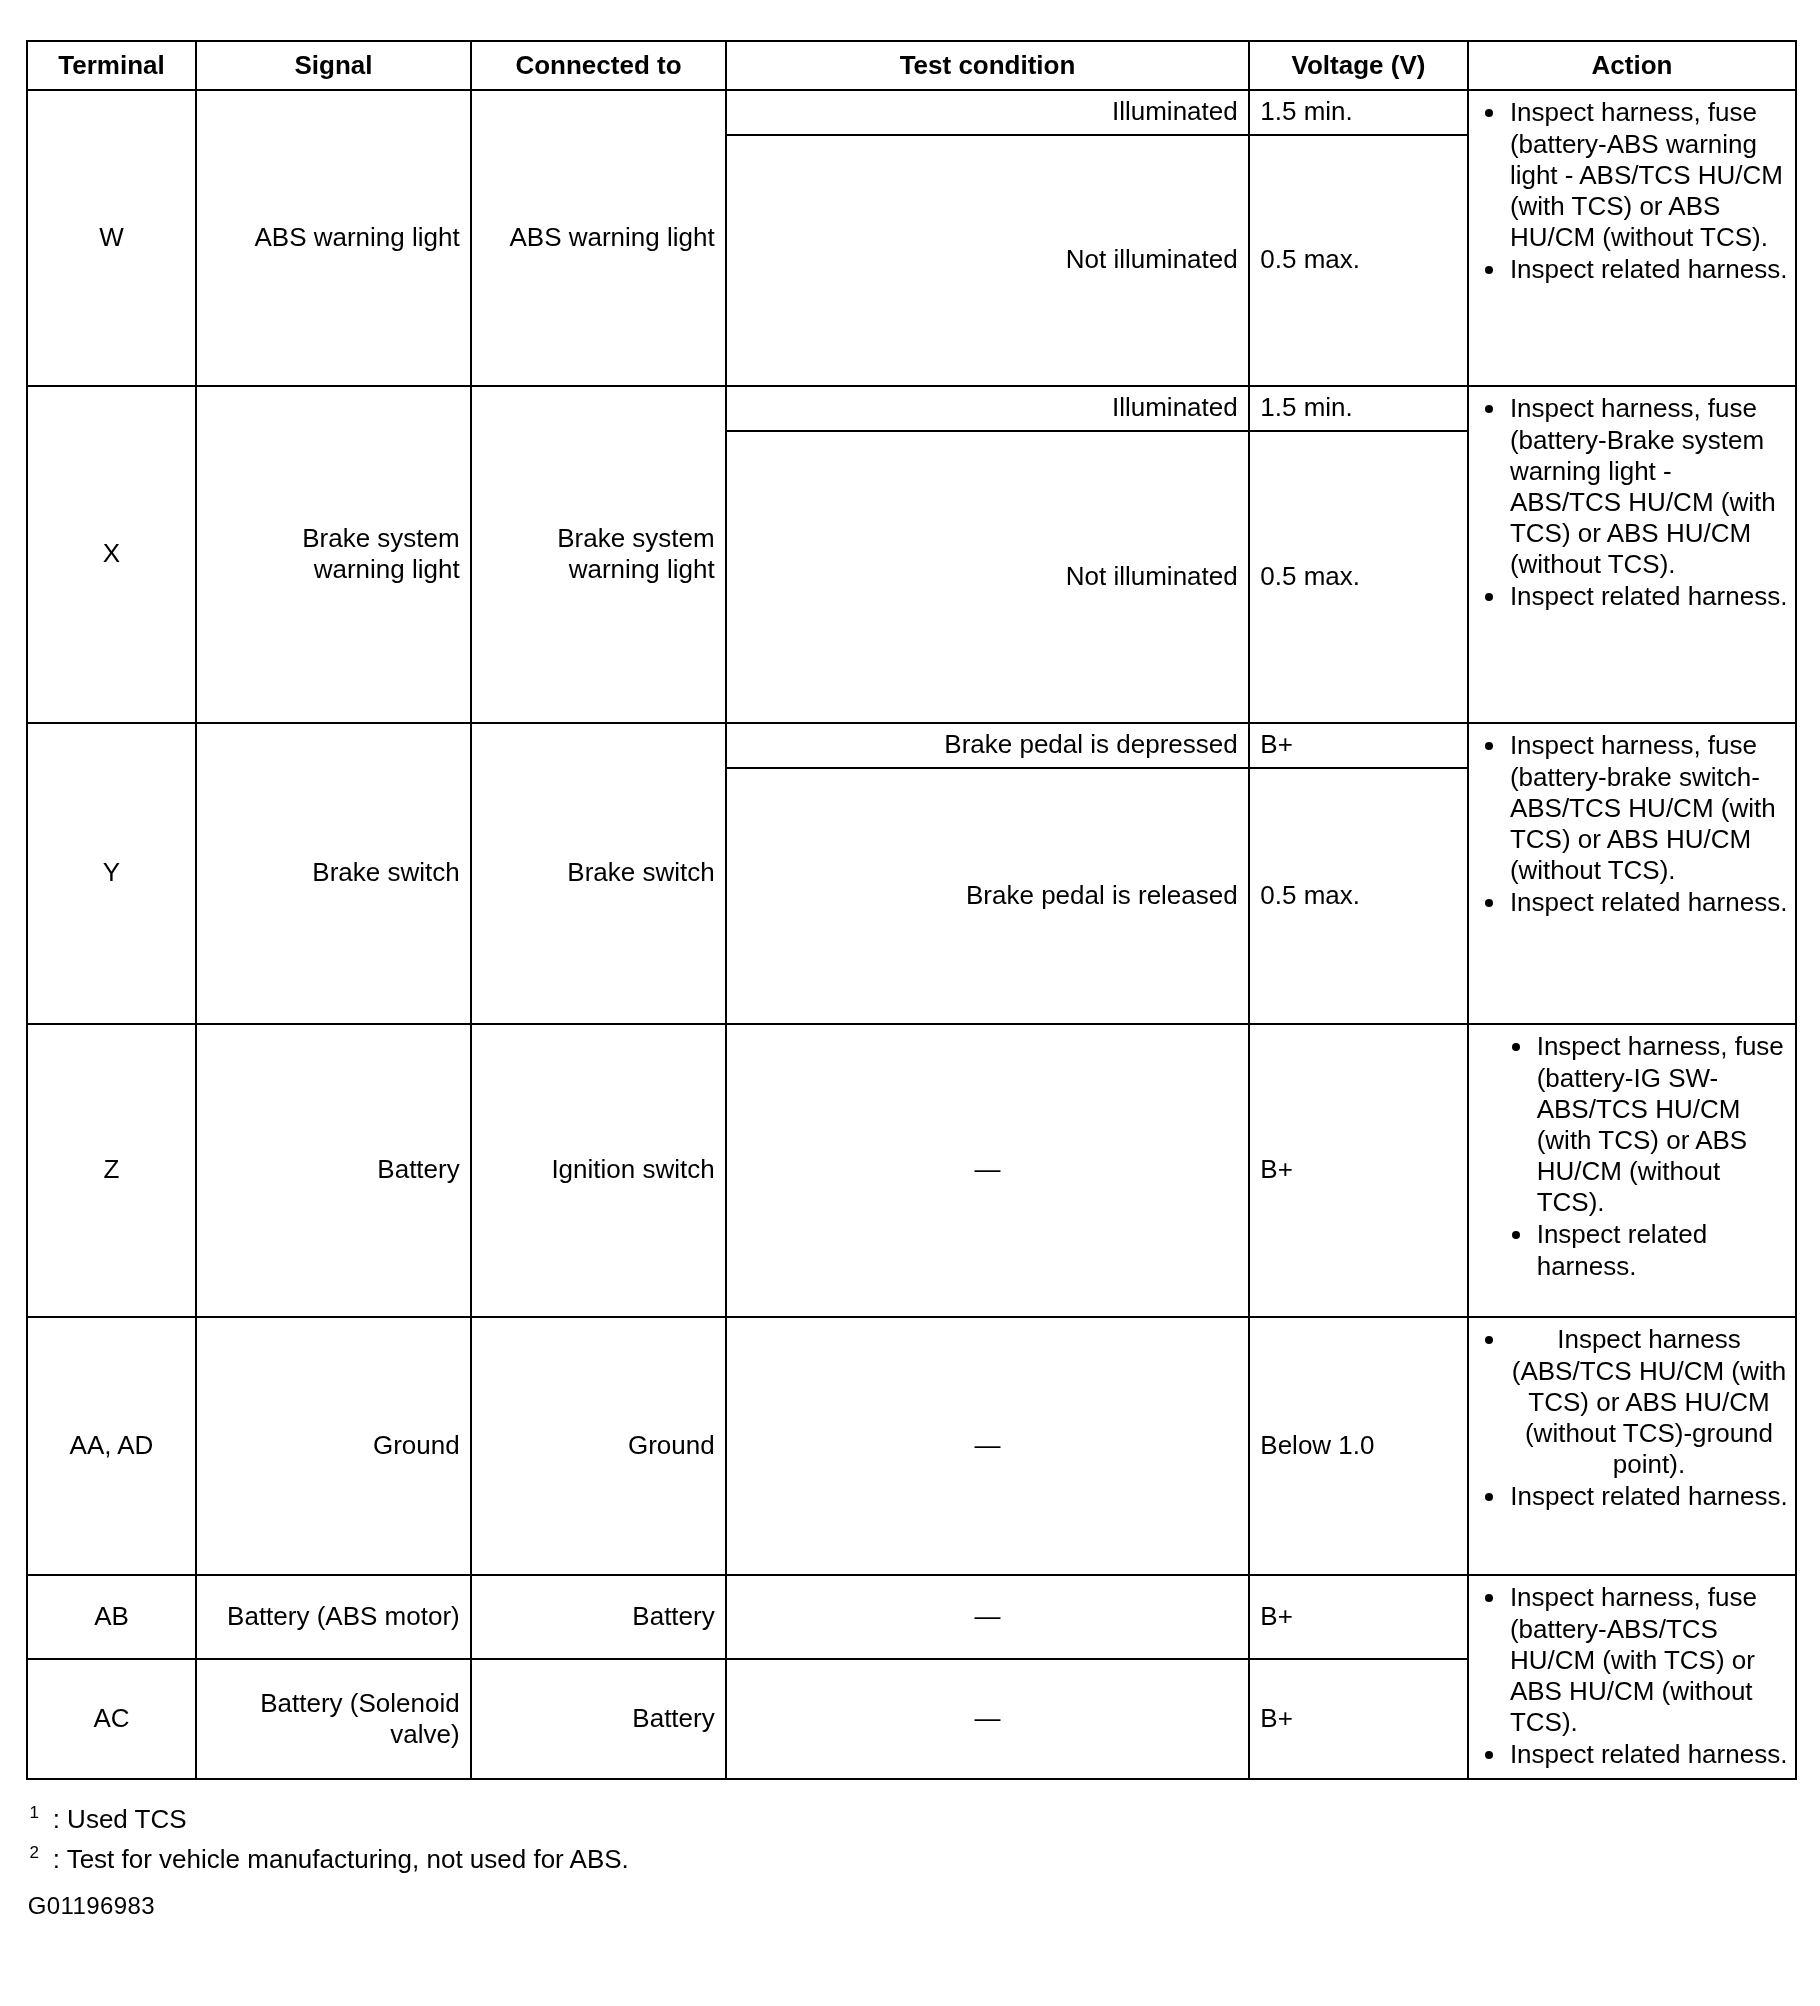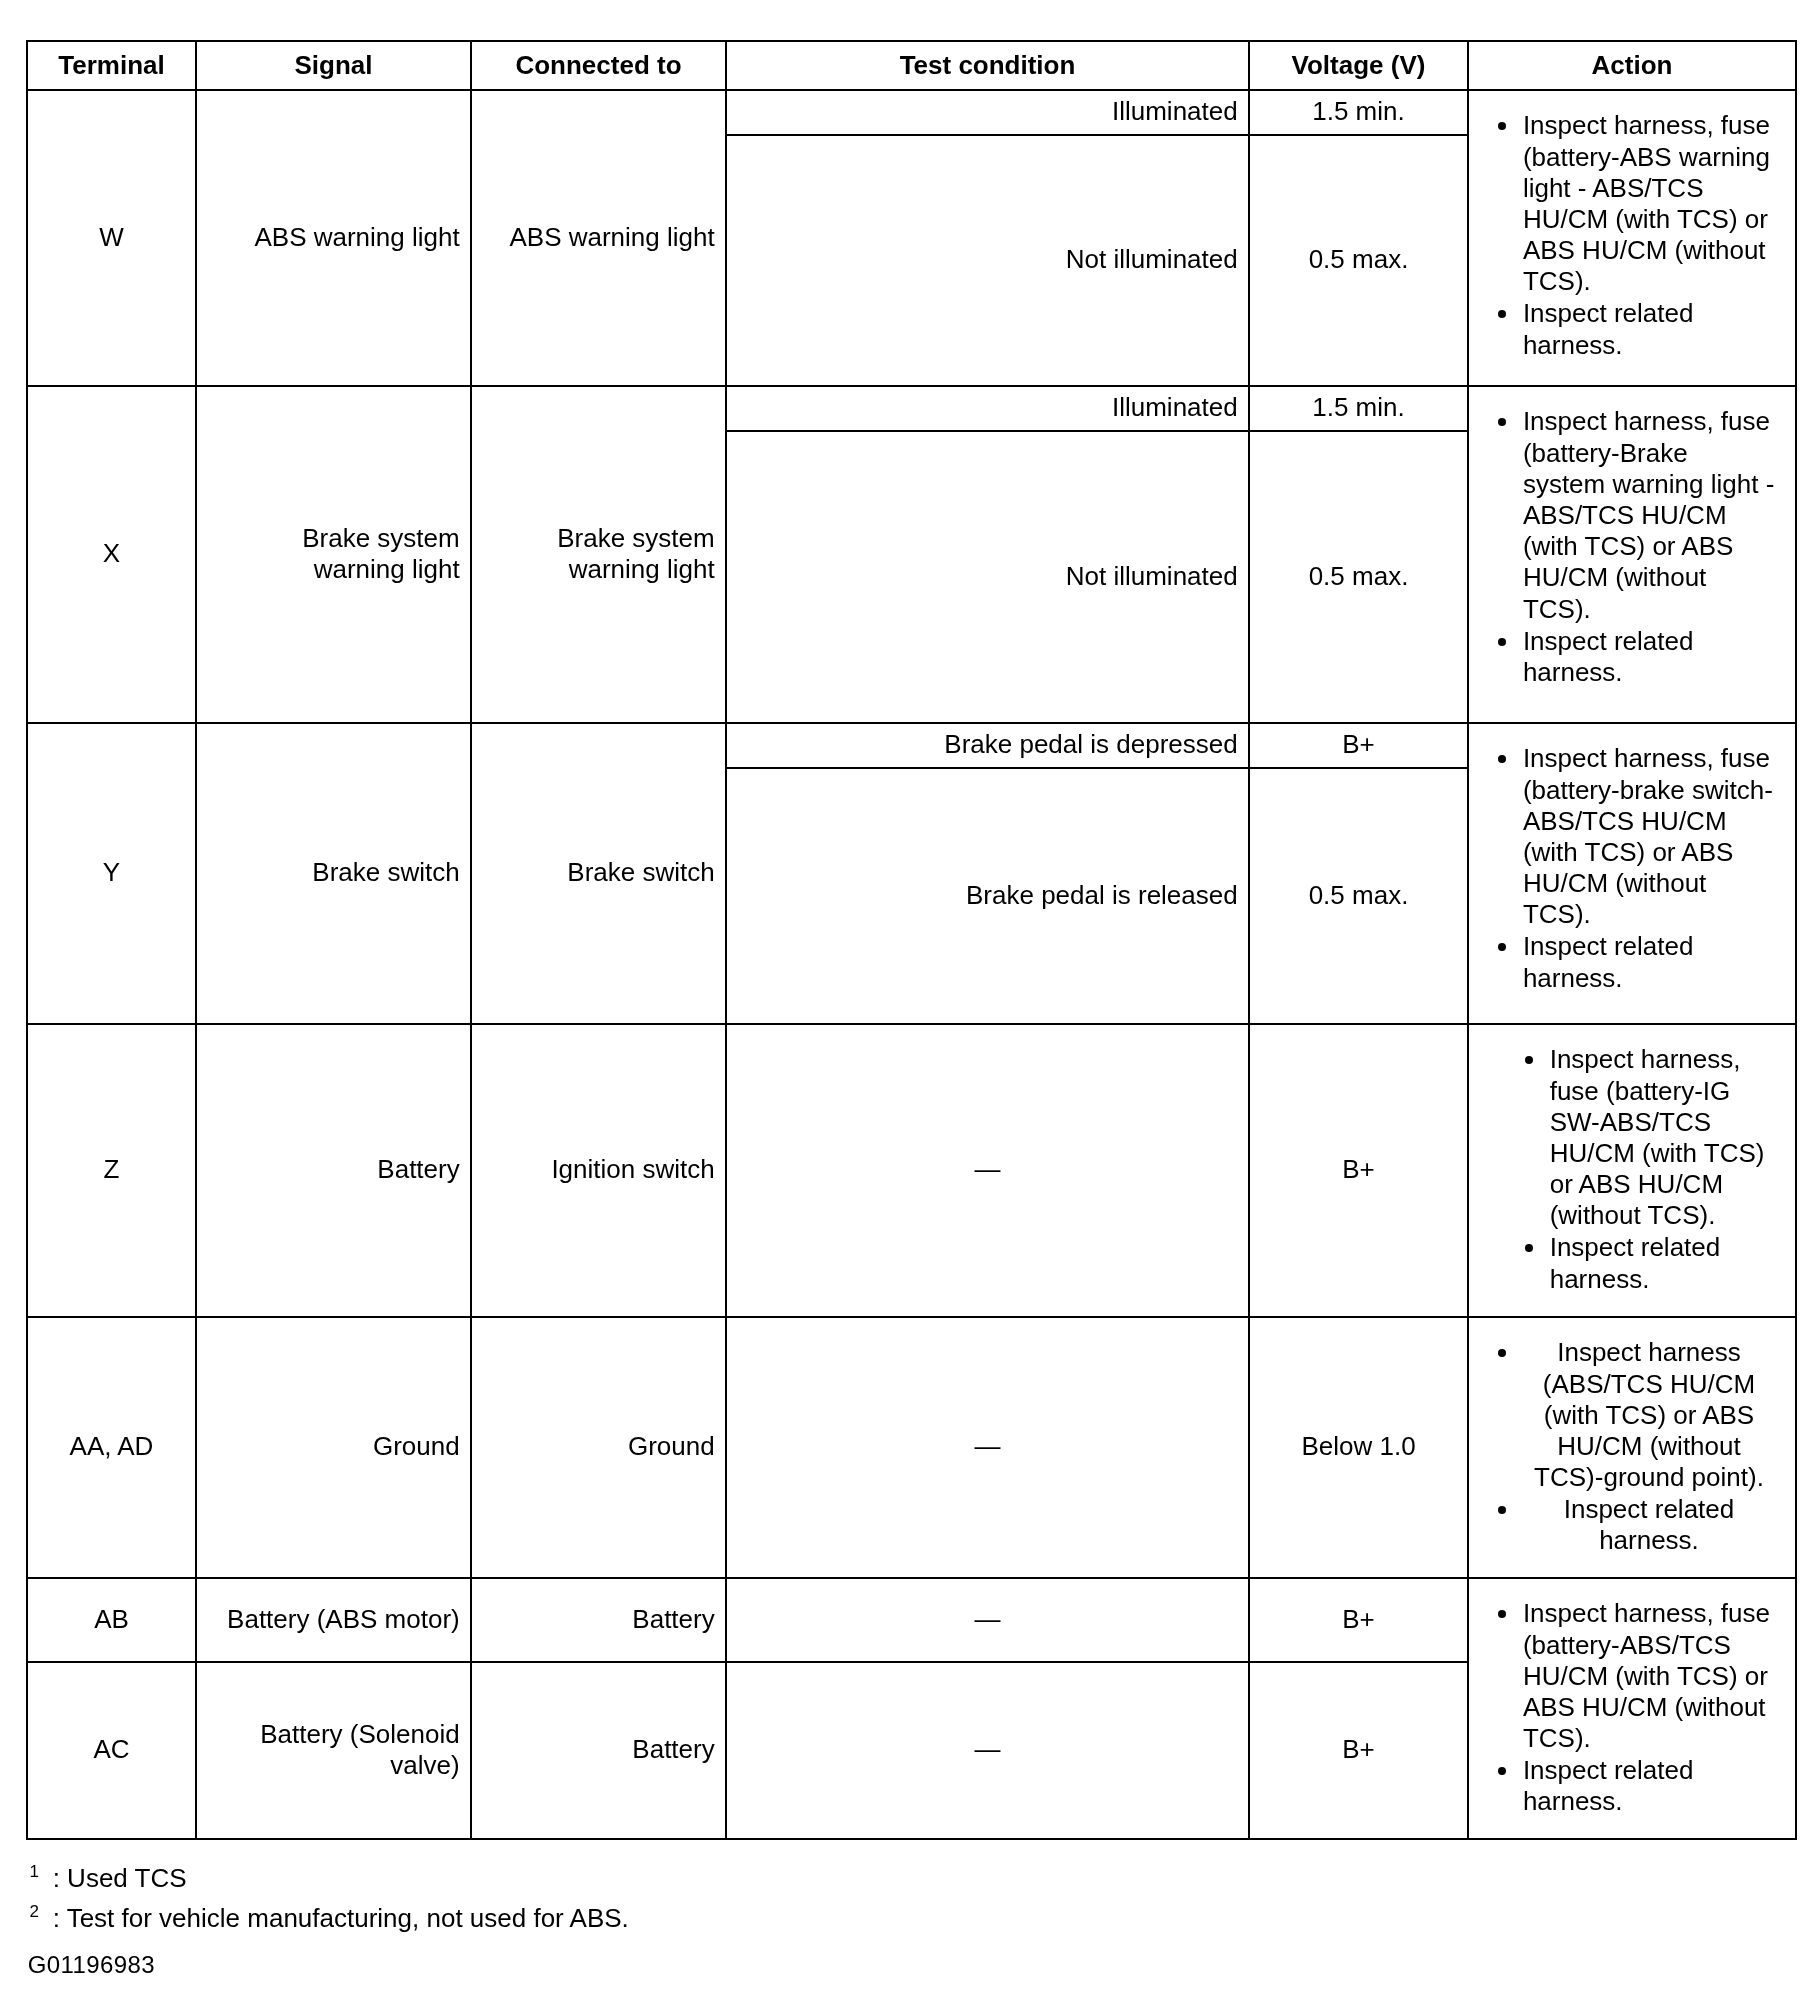--- a/index.html
+++ b/index.html
@@ -34,28 +34,28 @@
     overflow: hidden;
   }
   th {
     font-weight: bold;
     text-align: center;
     padding: 7.7px 5.2px;
     height: 46px;
   }
   td.c-term { text-align: center; }
   td.c-sig, td.c-conn, td.c-cond { text-align: right; }
-  td.c-volt { text-align: center; }
+  td.c-volt { }
   td.c-cond.dash, td.c-cond-dash { text-align: center; }
   td.c-act {
     vertical-align: top;
     padding: 6.9px 6.9px 6.9px 5.2px;
   }
   td.c-act ul {
-    margin: 13px;
+    margin: 0;
     padding: 0 0 0 34px;
     list-style: disc outside;
   }
   td.c-act li {
     margin: 0 0 0.9px 0;
     padding-left: 1.7px;
   }
   tr.sub-first td { height: 45px; }
   tr.row-ab td { height: 84px; }
   tr.row-x td.c-act { height: 337px; }

